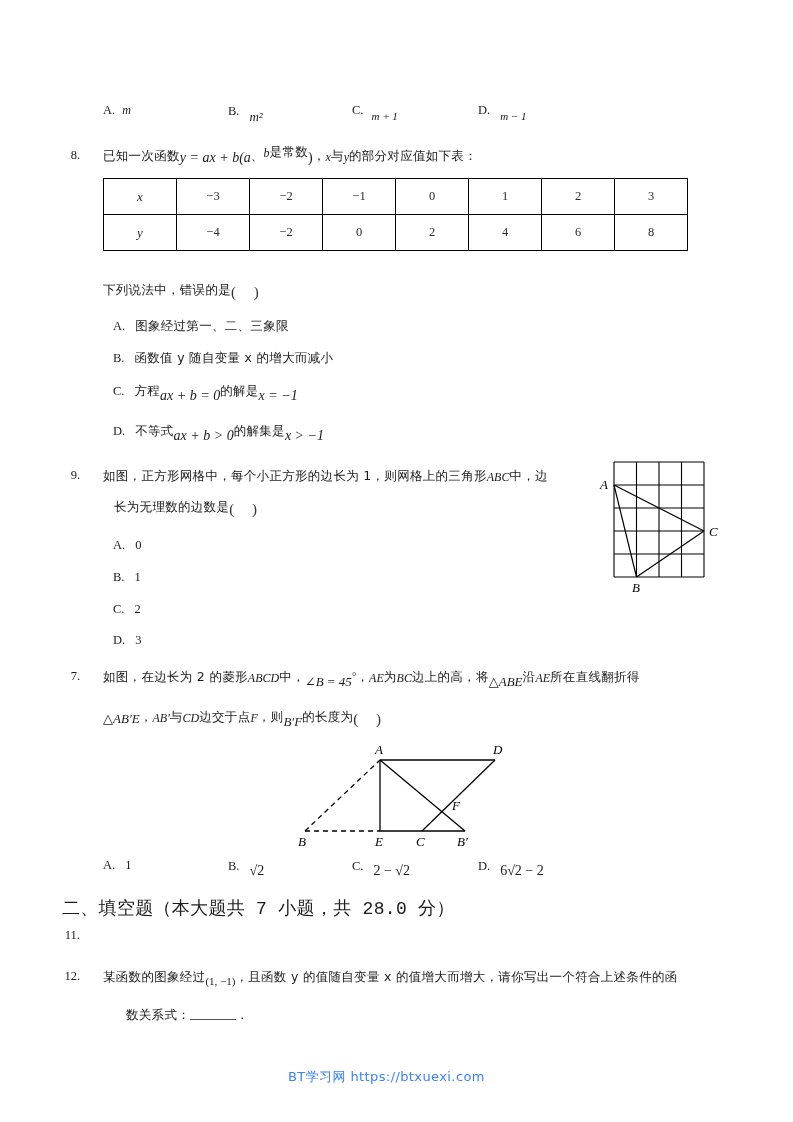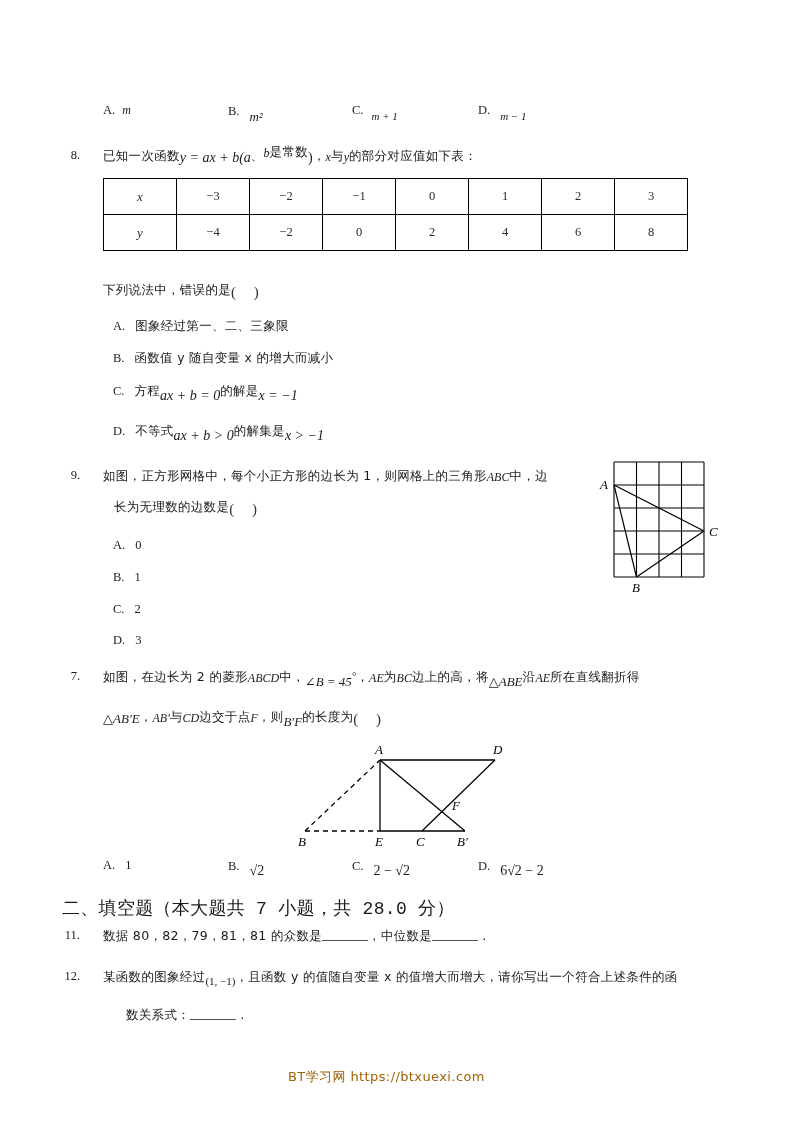--- a/index.html
+++ b/index.html
@@ -113,21 +113,21 @@
   }
 
   
   .figure { position: absolute; }
 
   
   .footer {
     position: absolute;
     font-family: "DejaVu Sans", "Liberation Sans", sans-serif;
     font-size: 13px;
-    color: #a16207;
+    color: #3b82f6;
     letter-spacing: .4px;
   }
 
   .sectionhdr {
     position: absolute;
     font-family: Liberation Mono, monospace;
     font-size: 18px;
     letter-spacing: .3px;
   }
 </style>
@@ -306,23 +306,20 @@
     <span class="optbody mathup" style="margin-left:10px; position:relative; top:5px; font-size:14px;">2 − √2</span>
   </div>
   <div class="optrow" style="left:478px; top:858px;">
     <span class="optlabel">D.</span>
     <span class="optbody mathup" style="margin-left:10px; position:relative; top:5px; font-size:14px;">6√2 − 2</span>
   </div>
 
   <div class="sectionhdr" style="left:62px; top:896px;">二、填空题（本大题共 7 小题，共 28.0 分）</div>
 
   <div class="qnum" style="left:53px; top:928px; width:27px;">11.</div>
-  <div class="qtext" style="left:103px; top:927px; width:620px;">
-    <span class="cntext">数据 80，82，79，81，81 的众数是</span><span class="blank"></span><span class="cntext">，中位数是</span><span class="blank"></span><span class="cntext">．</span>
-  </div>
 
   <div class="qnum" style="left:53px; top:969px; width:27px;">12.</div>
   <div class="qtext" style="left:103px; top:968px; width:640px;">
     <span class="cntext">某函数的图象经过</span><span class="mathup" style="font-size:11px; position:relative; top:4px;">(1, −1)</span><span class="cntext">，且函数 y 的值随自变量 x 的值增大而增大，请你写出一个符合上述条件的函</span>
   </div>
   <div class="qtext" style="left:126px; top:1006px;">
     <span class="cntext">数关系式：</span><span class="blank"></span><span class="cntext">．</span>
   </div>
 
   <div class="footer" style="left:288px; top:1068px;">BT学习网  https://btxuexi.com</div>

